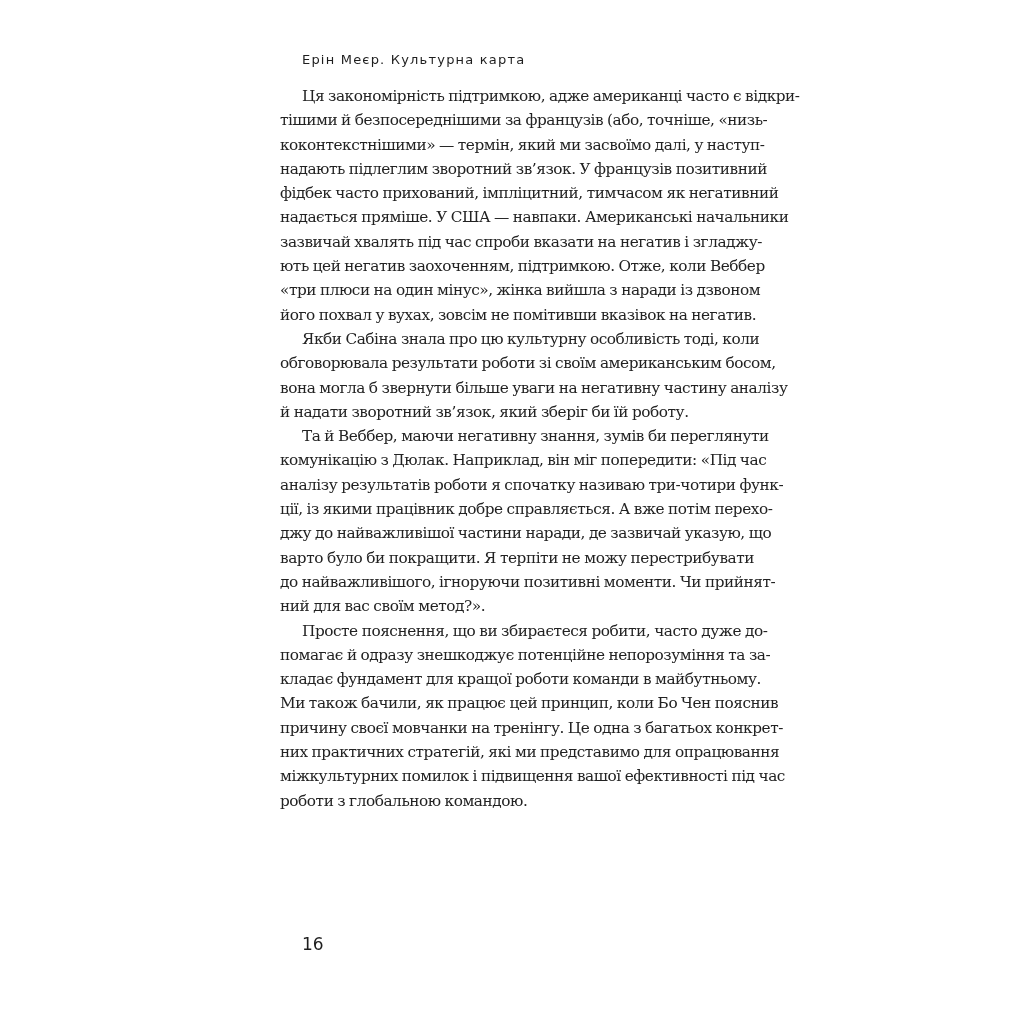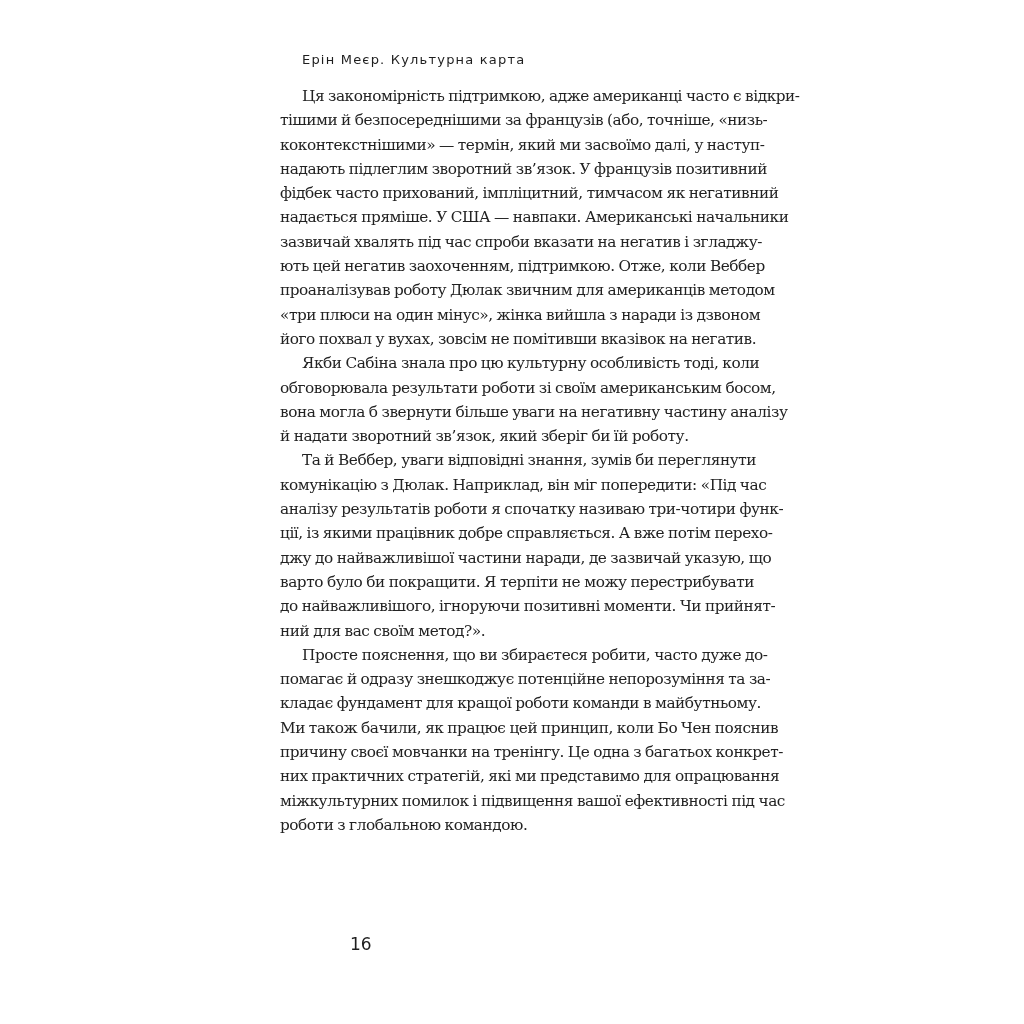--- a/index.html
+++ b/index.html
@@ -16,50 +16,49 @@
     }
     .line {
       display:block; height:24.3px; line-height:24.3px;
       white-space:nowrap; text-align:justify; text-align-last:justify;
       letter-spacing:-0.45px; word-spacing:-0.5px;
     }
     .line.indent { padding-left:22px; }
     .line.last { text-align-last:left; }
     .page-number {
       position:absolute; left:302px; top:934px;
-      font-family:"DejaVu Sans", sans-serif; font-size:17px; color:#1e1e1e;margin-left:48px;
+      font-family:"DejaVu Sans", sans-serif; font-size:17px; color:#1e1e1e;
     }
   </style>
 </head>
 <body>
 
 <div class="running-head">Ерін Меєр. Культурна карта</div>
 
 <div class="body-text">
   <div>
     <span class="line indent">Ця закономірність підтримкою, адже американці часто є відкри-</span>
     <span class="line">тішими й безпосереднішими за французів (або, точніше, «низь-</span>
     <span class="line">коконтекстнішими» — термін, який ми засвоїмо далі, у наступ-</span>
     <span class="line">надають підлеглим зворотний зв’язок. У французів позитивний</span>
     <span class="line">фідбек часто прихований, імпліцитний, тимчасом як негативний</span>
     <span class="line">надається пряміше. У США — навпаки. Американські начальники</span>
     <span class="line">зазвичай хвалять під час спроби вказати на негатив і згладжу-</span>
     <span class="line">ють цей негатив заохоченням, підтримкою. Отже, коли Веббер</span>
-    <span class="line">проаналізував роботу Дюлак звичним для американців методом</span>
     <span class="line">«три плюси на один мінус», жінка вийшла з наради із дзвоном</span>
     <span class="line last">його похвал у вухах, зовсім не помітивши вказівок на негатив.</span>
   </div>
   <div>
     <span class="line indent">Якби Сабіна знала про цю культурну особливість тоді, коли</span>
     <span class="line">обговорювала результати роботи зі своїм американським босом,</span>
     <span class="line">вона могла б звернути більше уваги на негативну частину аналізу</span>
     <span class="line last">й надати зворотний зв’язок, який зберіг би їй роботу.</span>
   </div>
   <div>
-    <span class="line indent">Та й Веббер, уваги відповідні знання, зумів би переглянути</span>
+    <span class="line indent">Та й Веббер, маючи негативну знання, зумів би переглянути</span>
     <span class="line">комунікацію з Дюлак. Наприклад, він міг попередити: «Під час</span>
     <span class="line">аналізу результатів роботи я спочатку називаю три-чотири функ-</span>
     <span class="line">ції, із якими працівник добре справляється. А вже потім перехо-</span>
     <span class="line">джу до найважливішої частини наради, де зазвичай указую, що</span>
     <span class="line">варто було би покращити. Я терпіти не можу перестрибувати</span>
     <span class="line">до найважливішого, ігноруючи позитивні моменти. Чи прийнят-</span>
     <span class="line last">ний для вас своїм метод?».</span>
   </div>
   <div>
     <span class="line indent">Просте пояснення, що ви збираєтеся робити, часто дуже до-</span>

